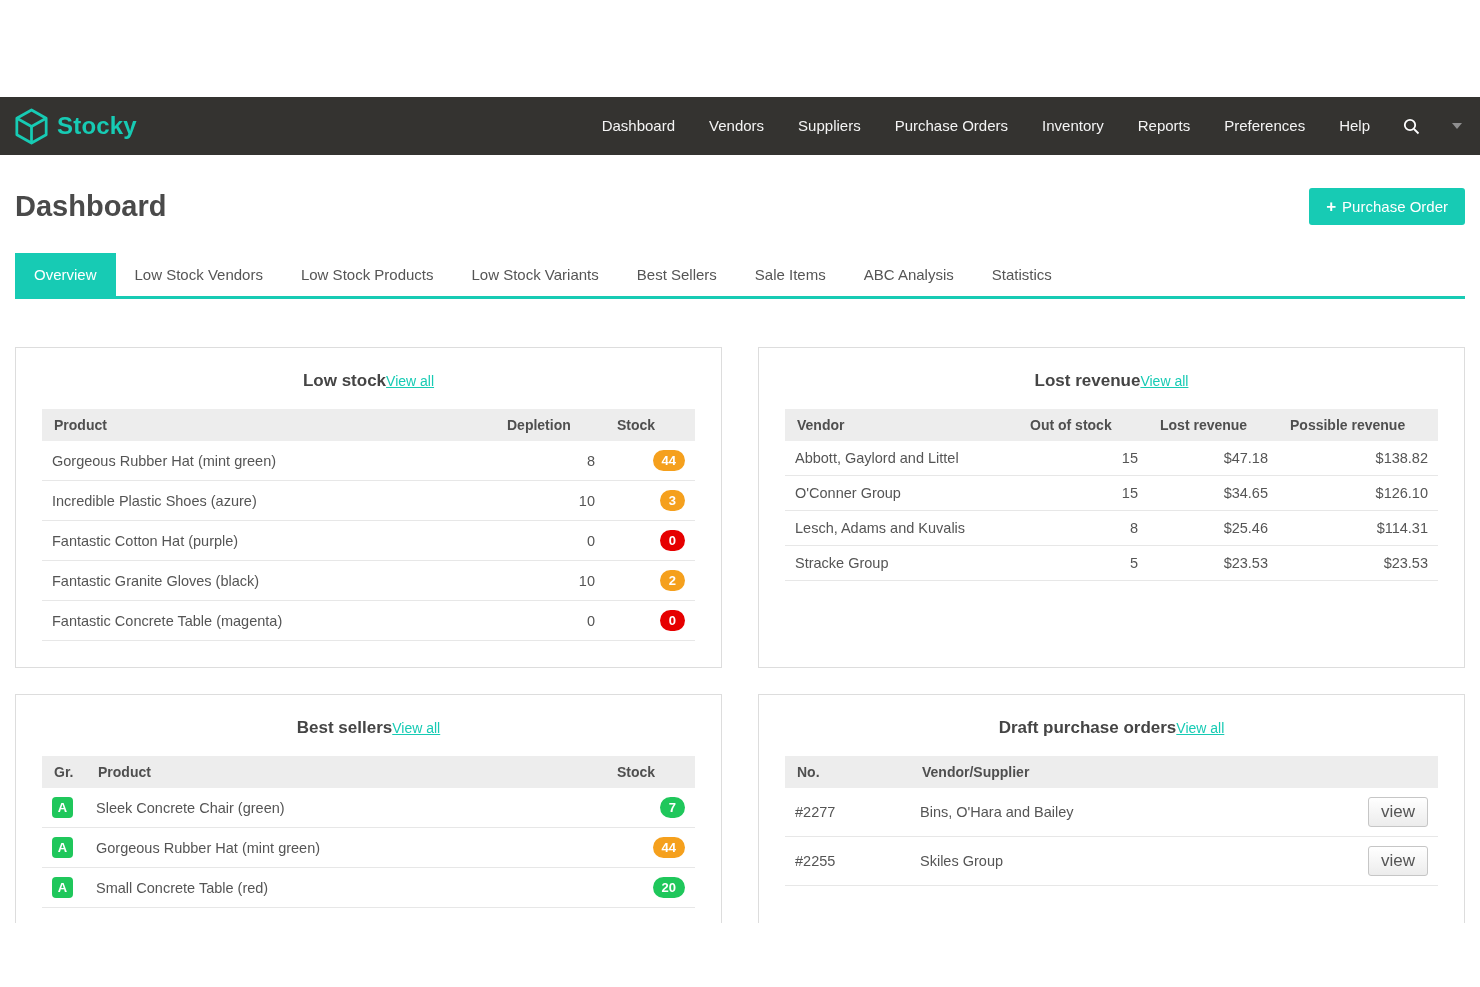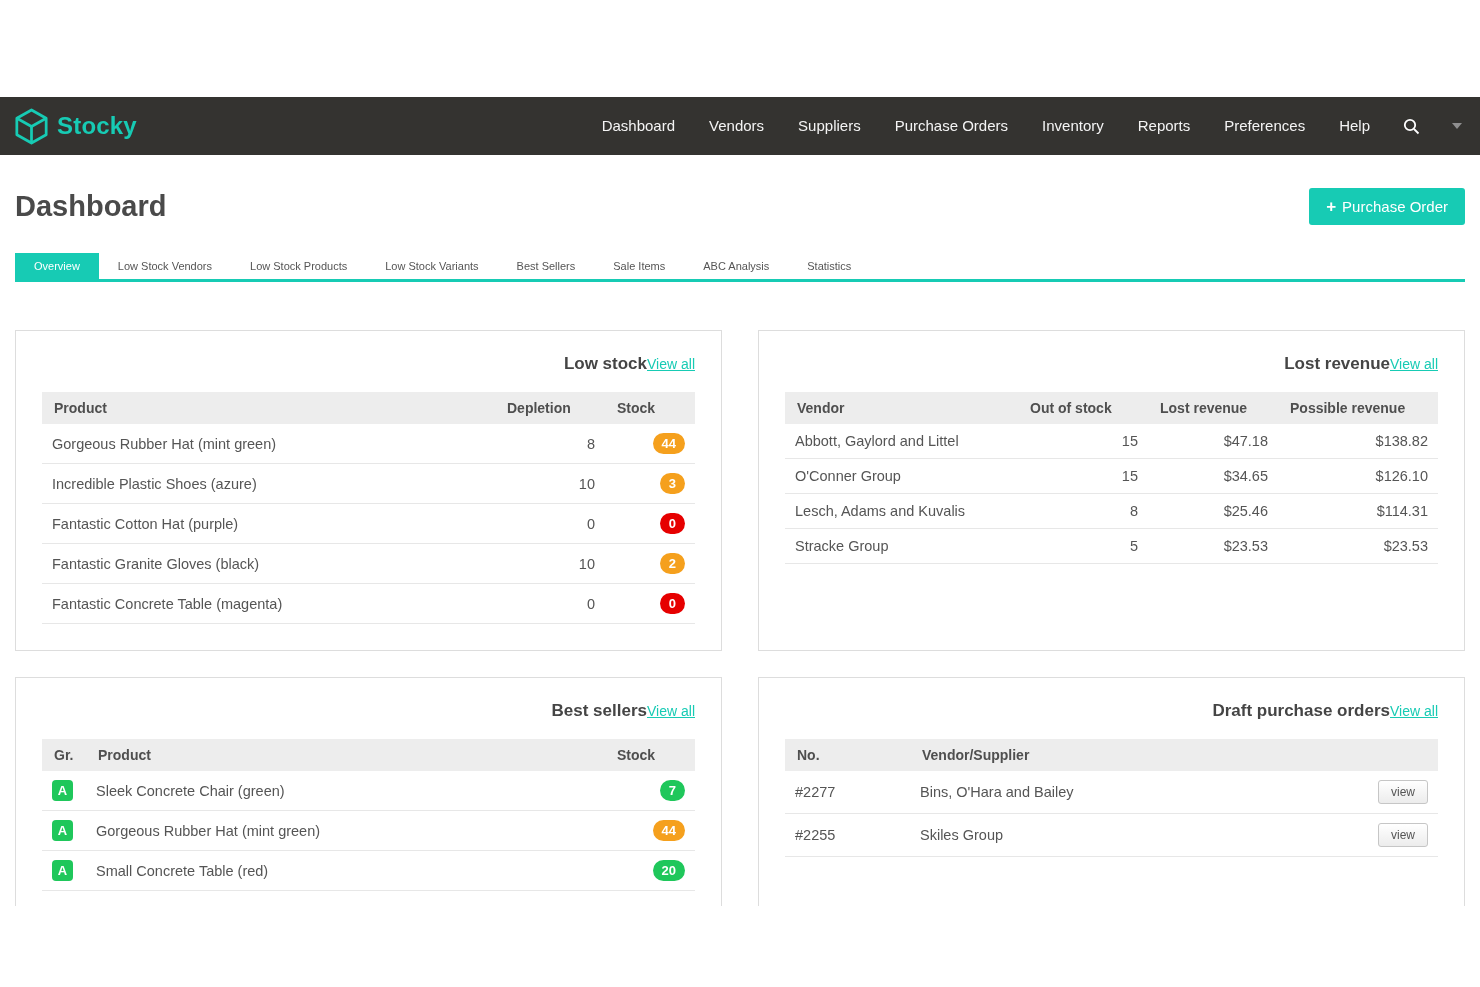--- a/index.html
+++ b/index.html
@@ -73,22 +73,22 @@
   .btn-primary .plus { font-size: 17px; font-weight: 700; line-height: 1; }
 
   
   .tabs {
     display: flex;
     align-items: flex-end;
     margin-top: 28px;
     border-bottom: 3px solid #17cbb4;
   }
   .tab {
-    padding: 7px 19px;
-    font-size: 11px;
+    padding: 13px 19px;
+    font-size: 15px;
     color: #555555;
     cursor: pointer;
     white-space: nowrap;
   }
   .tab.active { background: #17cbb4; color: #ffffff; }
 
   
   .cards-row {
     display: grid;
     grid-template-columns: 1fr 1fr;
@@ -99,21 +99,21 @@
     margin-top: 26px;
     height: 229px;
     overflow: hidden;
   }
   .card {
     border: 1px solid #dddddd;
     background: #ffffff;
     padding: 23px 26px 26px 26px;
   }
   .clipped .card { min-height: 300px; }
-  .card-head { display: flex; justify-content: flex-end; align-items: baseline; }
+  .card-head { display: flex; justify-content: center; align-items: baseline; }
   .card-title { font-size: 17px; font-weight: 700; color: #454545; }
   .view-all {
     color: #17cbb4;
     font-size: 14px;
     text-decoration: underline;
     cursor: pointer;
   }
 
   table { width: 100%; border-collapse: collapse; margin-top: 18px; font-size: 14.5px; }
   thead th {
@@ -161,21 +161,21 @@
     line-height: 21px;
     border-radius: 4px;
     background: #1fc75b;
     color: #ffffff;
     font-weight: 700;
     font-size: 13px;
     text-align: center;
   }
 
   .view-btn {
-    font-size: 12px;
+    font-size: 17px;
     color: #555555;
     background: linear-gradient(#ffffff, #ececec);
     border: 1px solid #c6c6c6;
     border-radius: 3px;
     padding: 4px 12px;
     cursor: pointer;
     font-family: inherit;
   }
 </style>
 </head>

